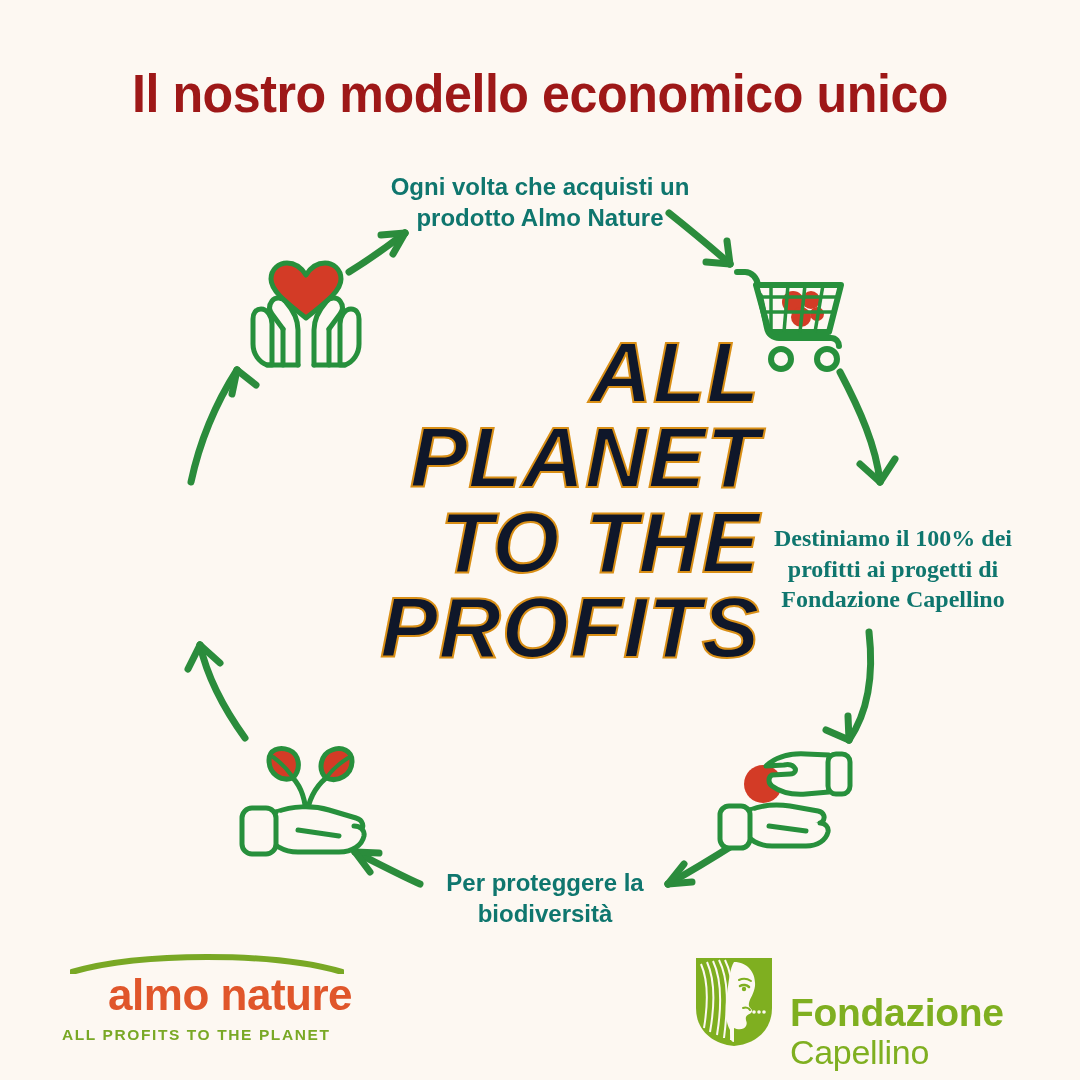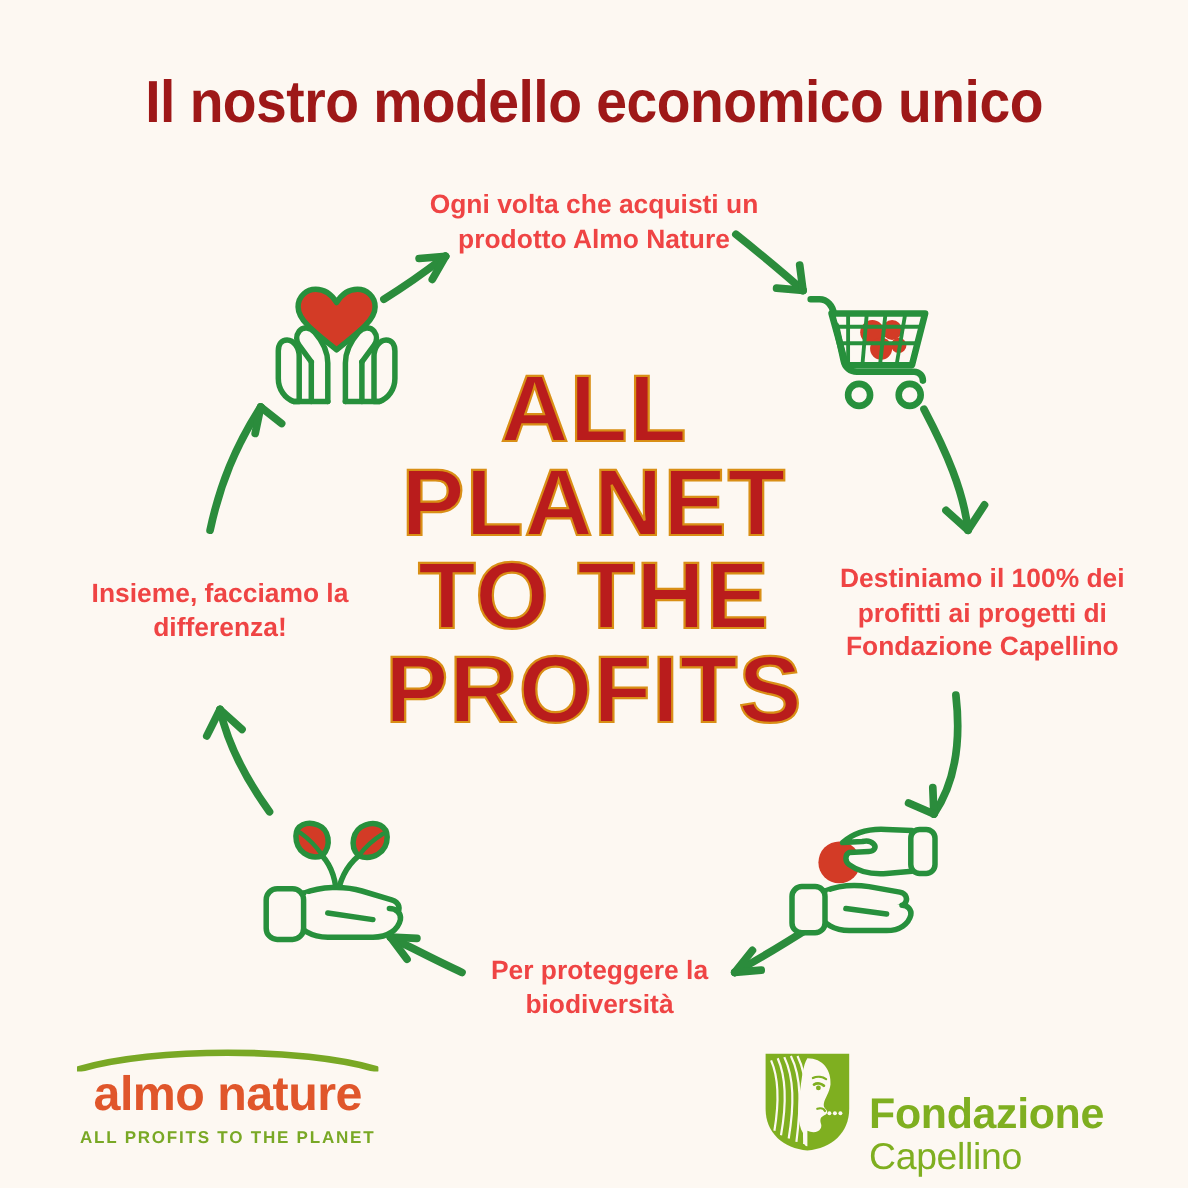--- a/index.html
+++ b/index.html
@@ -37,43 +37,44 @@
     transform: scaleX(0.93);
     white-space: nowrap;
   }
 
   
   #center-wordmark {
     position: absolute;
     left: 320px;
     top: 330px;
     width: 440px;
-    text-align: center;
+    text-align: right;
     font-family: "Liberation Sans", sans-serif;
     font-weight: bold;
     font-size: 86px;
     line-height: 0.99;
-    color: #b91c1c;
+    color: #0f172a;
     -webkit-text-stroke: 2px #D98F16;
     letter-spacing: 1px;
+    font-style: italic;
   }
   #center-wordmark .wm-line { display: block; }
 
   
   .caption {
     position: absolute;
-    color: #ef4444;
+    color: #0f766e;
     font-family: "Liberation Sans", sans-serif;
     font-weight: bold;
     font-size: 24px;
     line-height: 1.28;
     text-align: center;
   }
   #caption-purchase { left: 390px; top: 172px; width: 300px; }
-  #caption-profits  { left: 738px; top: 512px; width: 310px; }
+  #caption-profits  { left: 738px; top: 523px; width: 310px; font-family: Liberation Serif, serif; }
   #caption-biodiv   { left: 400px; top: 868px; width: 290px; }
   #caption-together { left: 60px;  top: 525px; width: 280px; }
 
   
   .icon-box { position: absolute; }
   #icon-hands-heart { left: 243px; top: 252px; width: 126px; height: 122px; }
   #icon-cart        { left: 731px; top: 262px; width: 116px; height: 112px; }
   #icon-donation    { left: 714px; top: 748px; width: 144px; height: 112px; }
   #icon-sprout      { left: 236px; top: 740px; width: 142px; height: 120px; }
 
@@ -91,32 +92,32 @@
     left: 62px;
     top: 952px;
     width: 290px;
     height: 96px;
   }
   #almo-arc { position: absolute; left: 8px; top: 0px; }
   #almo-name {
     position: absolute;
     left: 0; top: 18px;
     width: 290px;
-    text-align: center;
+    text-align: right;
     font-family: "Liberation Sans", sans-serif;
     font-weight: bold;
     font-size: 44px;
     color: #E0562B;
     letter-spacing: -0.5px;
   }
   #almo-tagline {
     position: absolute;
     left: 0; top: 74px;
     width: 290px;
-    text-align: center;
+    text-align: left;
     font-family: "Liberation Sans", sans-serif;
     font-weight: bold;
     font-size: 15.5px;
     letter-spacing: 1.6px;
     color: #79A825;
   }
 
   #logo-fondazione {
     position: absolute;
     left: 694px;
@@ -215,21 +216,20 @@
     <span class="wm-line">TO THE</span>
     <span class="wm-line">PROFITS</span>
   </div>
 
   <div class="caption" id="caption-purchase">Ogni volta che acquisti un prodotto Almo Nature</div>
 
   <div class="caption" id="caption-profits">Destiniamo il 100% dei profitti ai progetti di Fondazione Capellino</div>
 
   <div class="caption" id="caption-biodiv">Per proteggere la biodiversità</div>
 
-  <div class="caption" id="caption-together">Insieme, facciamo la differenza!</div>
 
   <div class="icon-box" id="icon-hands-heart">
     <svg width="126" height="122" viewBox="0 0 126 122" xmlns="http://www.w3.org/2000/svg">
 
       <path d="M63,66 C 40,48 28,38 28,27 C 28,17 36,11 44,11 C 51,11 58,15 63,23
                C 68,15 75,11 82,11 C 90,11 98,17 98,27 C 98,38 86,48 63,66 Z" fill="#D33B26" stroke="#27903C" stroke-width="5" stroke-linejoin="round"></path>
 
       <g fill="none" stroke="#27903C" stroke-width="5" stroke-linecap="round" stroke-linejoin="round">
         <path d="M55,113 L55,78 C55,68 50,58 43,50 C39,45 32,45 29,49 C26,53 26,58 29,62
                  L40,77"></path>

